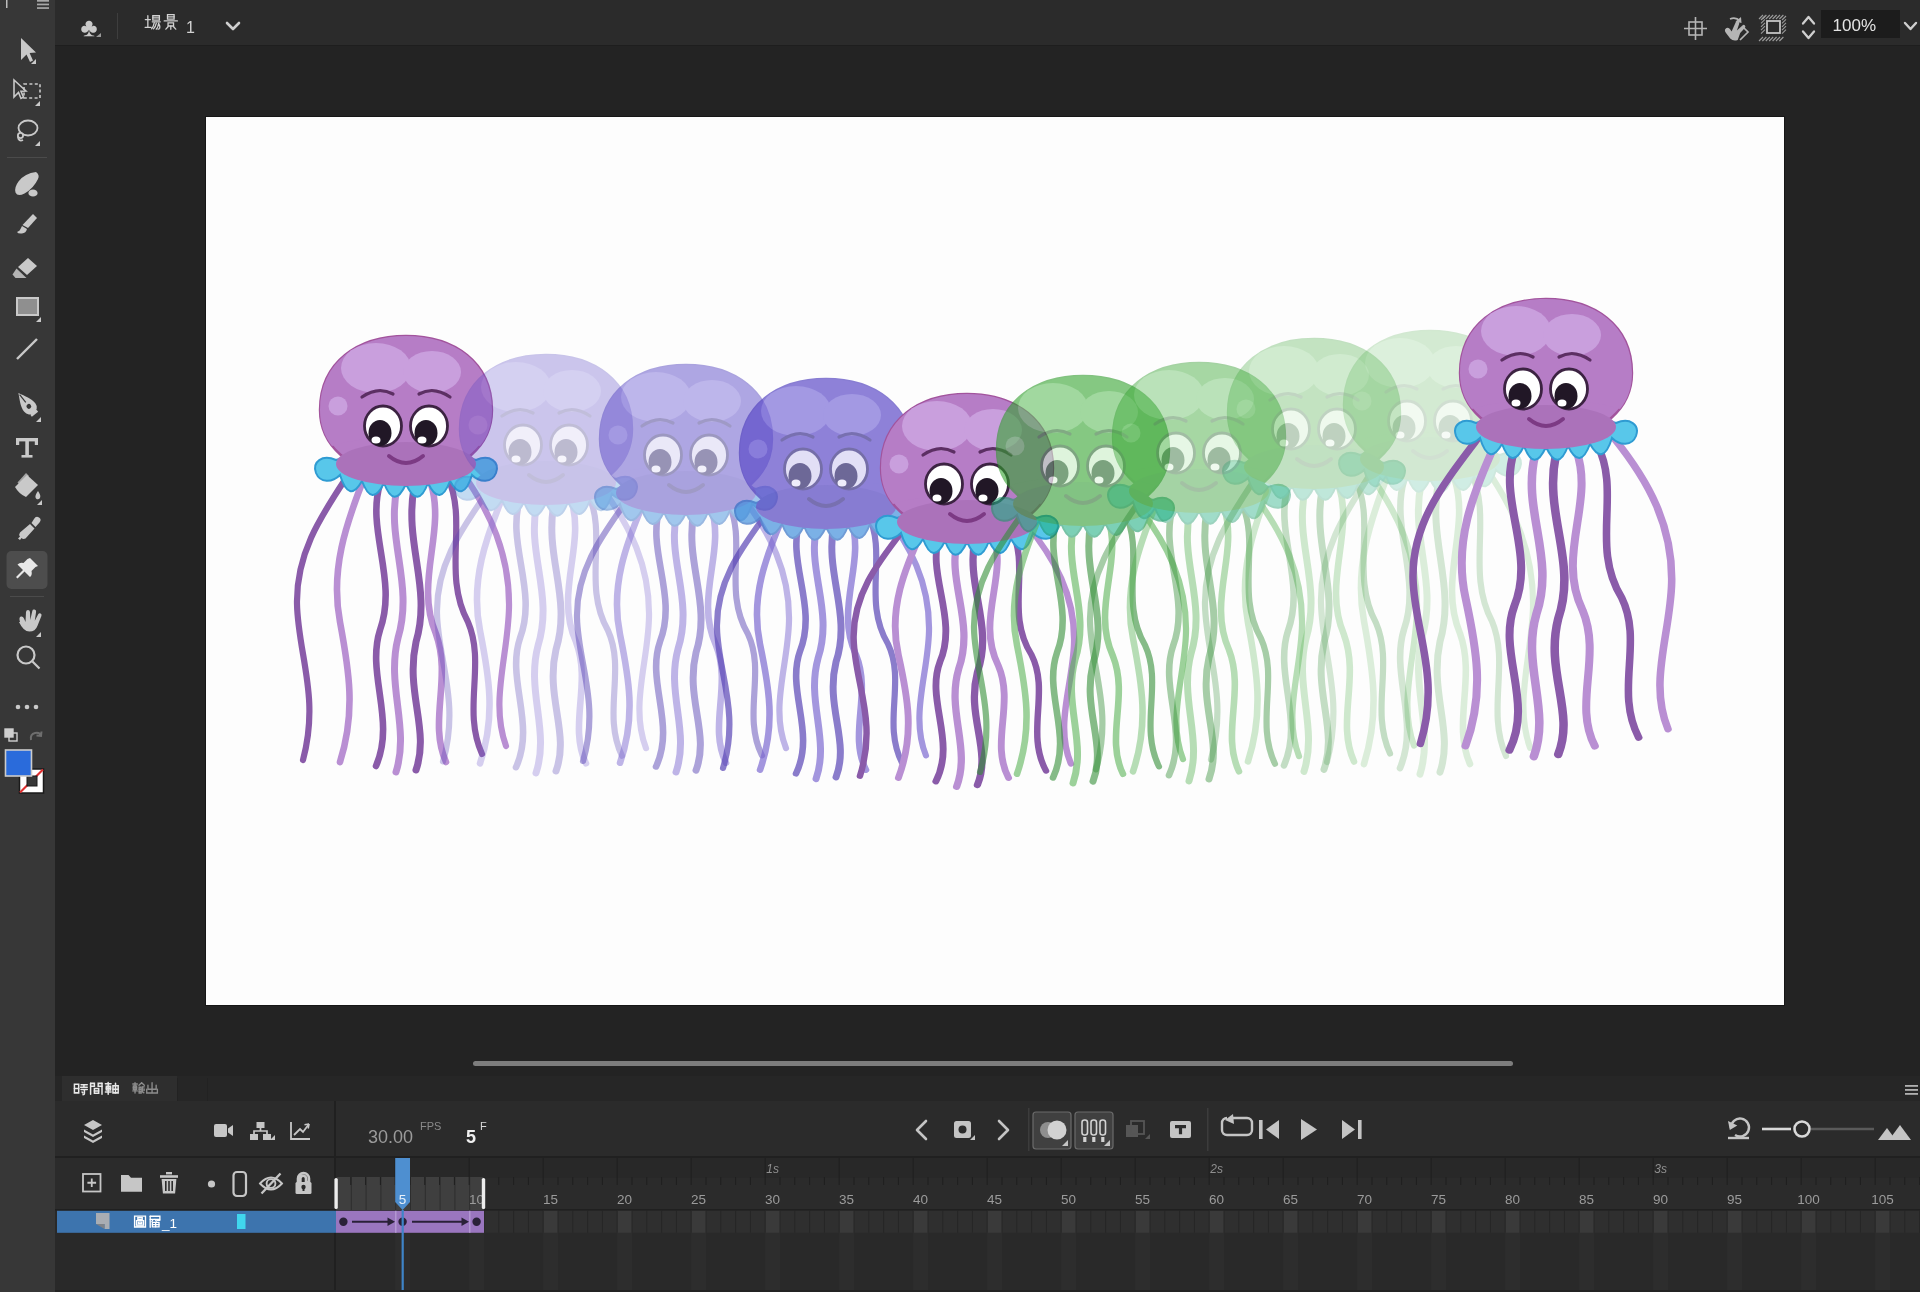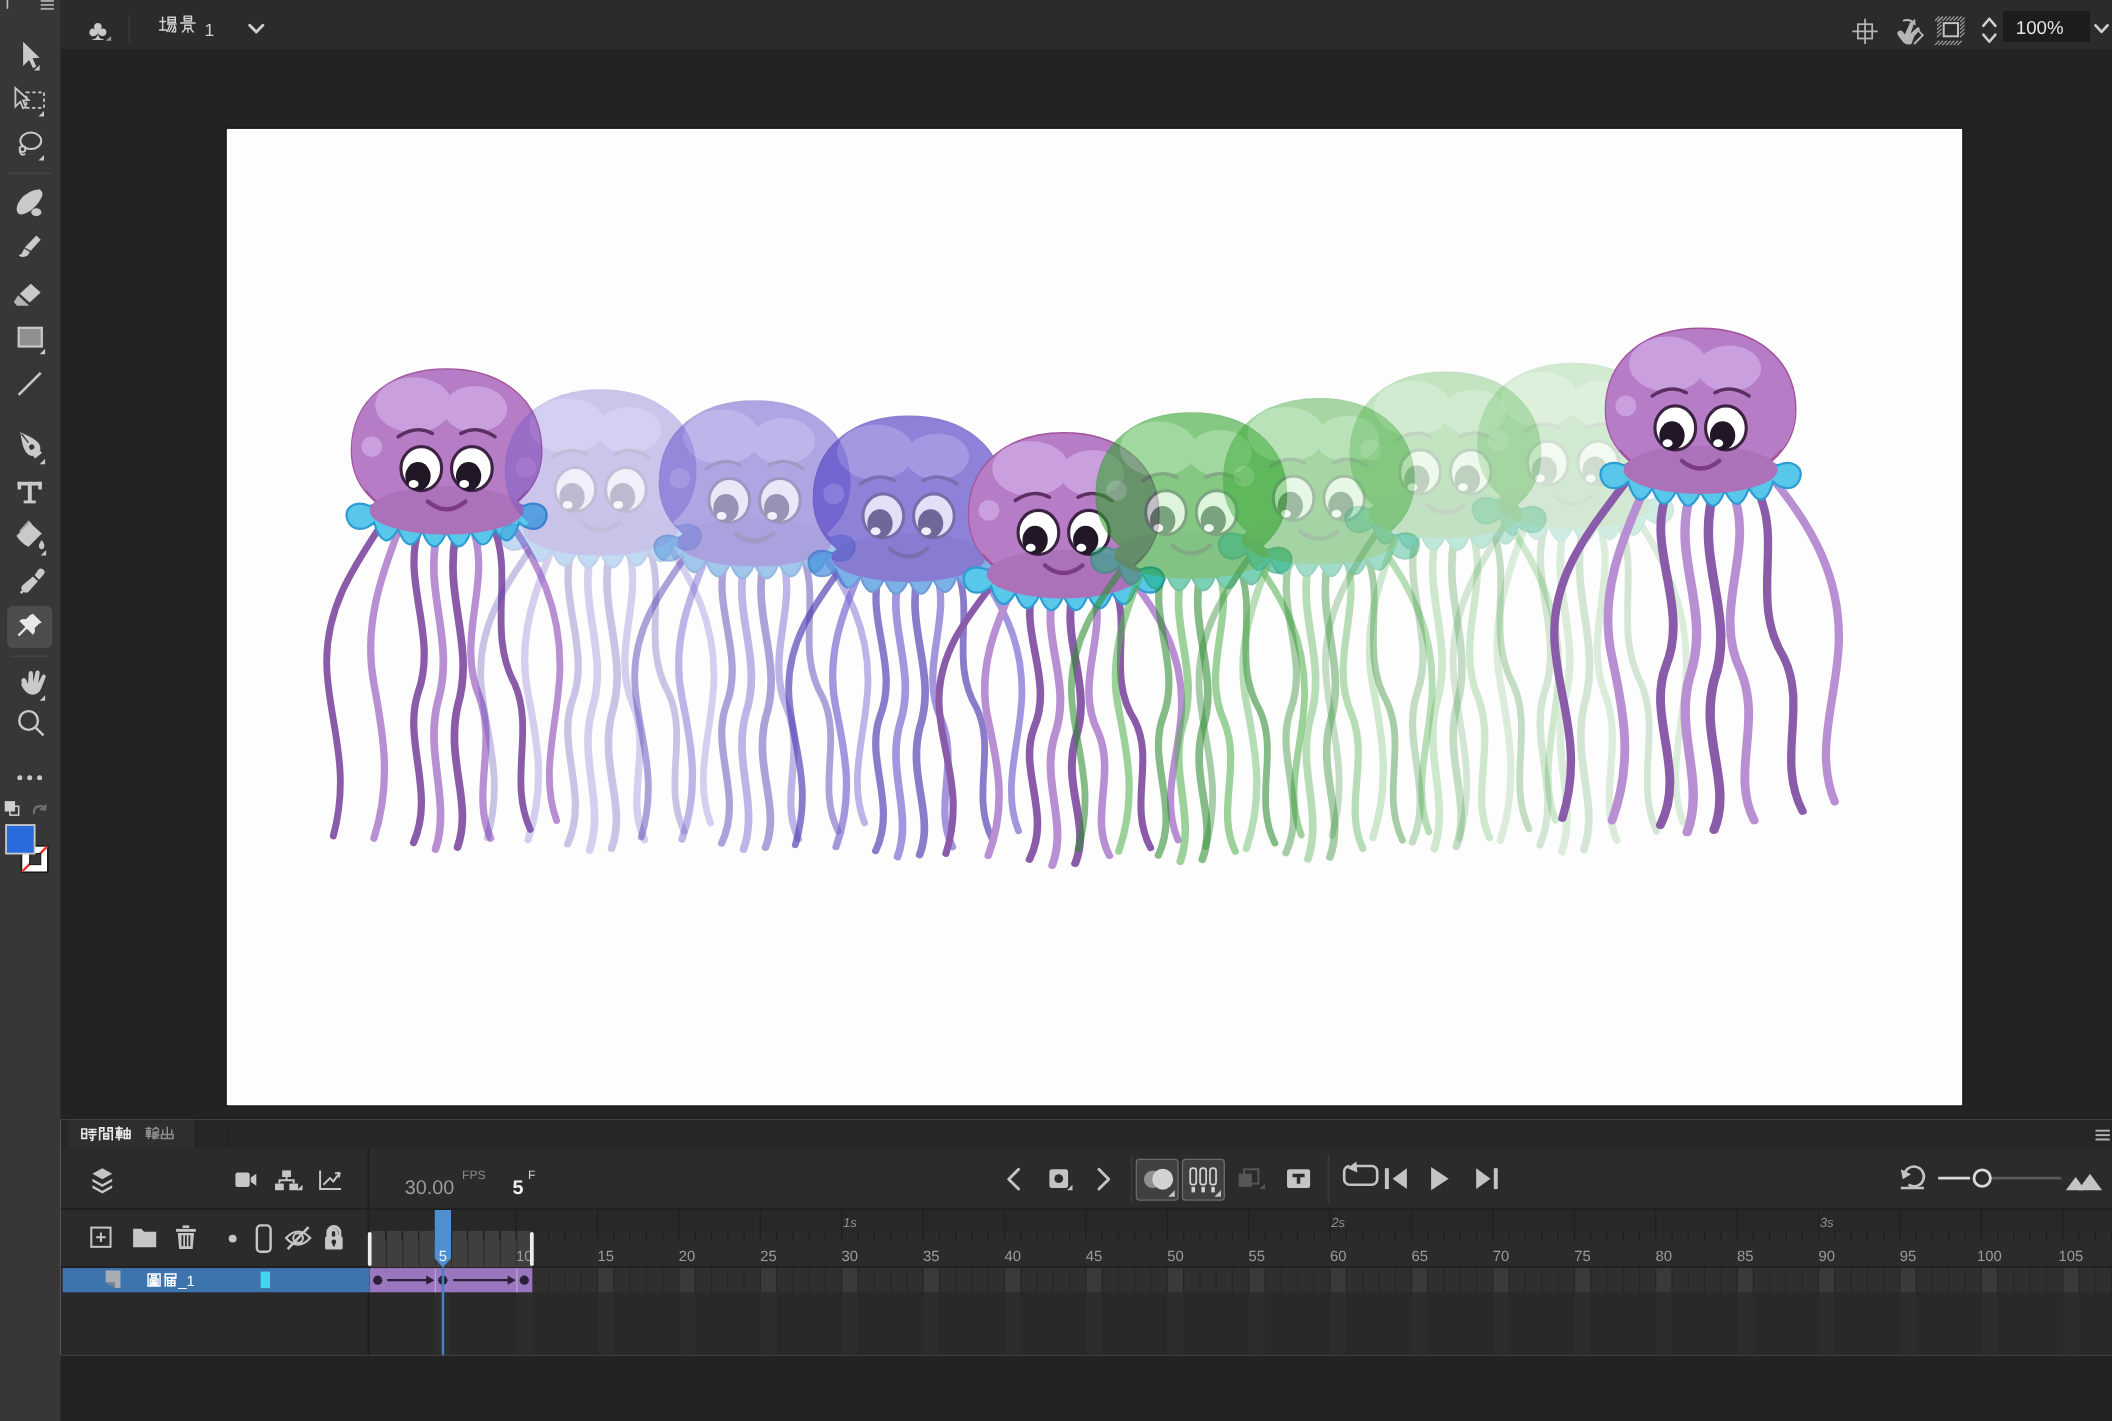--- a/index.html
+++ b/index.html
@@ -2,21 +2,21 @@
 <html><head><meta charset="utf-8"><title>a</title><style>
 *{margin:0;padding:0;box-sizing:border-box}
 html,body{width:1920px;height:1292px;overflow:hidden;background:#232323;
  font-family:"Liberation Sans",sans-serif;}
 .abs{position:absolute}
 #topbar{position:absolute;left:55px;top:0;width:1865px;height:46px;background:#2b2b2b;border-bottom:1px solid #1e1e1e}
 #toolbar{position:absolute;left:0;top:0;width:55px;height:1292px;background:#373737}
 #canvas{position:absolute;left:55px;top:47px;width:1865px;height:1031px;background:#232323}
 #stage{position:absolute;left:151px;top:70px;width:1578px;height:888px;background:#fdfdfd;outline:1px solid #161616}
 #hscroll{position:absolute;left:418px;top:1014px;width:1040px;height:5px;border-radius:3px;background:#7d7d7d}
-#timeline{position:absolute;left:55px;top:1018px;width:1865px;height:214px;background:#f9a8d4}
+#timeline{position:absolute;left:55px;top:1076px;width:1865px;height:214px;background:#d946ef}
 text{font-family:"Liberation Sans",sans-serif}
 </style>
 
 </head><body>
 <div id="canvas">
     <div id="stage">
       <svg class="abs" style="left:0;top:0" width="1578" height="888" viewBox="0 0 1578 888">
         <defs>
 <g id="tn" fill="none" stroke-linecap="round">
   <path d="M-56,60 C-82,100 -110,138 -109,192 C-108,242 -86,285 -103,348" stroke="var(--t2)" stroke-width="6.2"></path>

